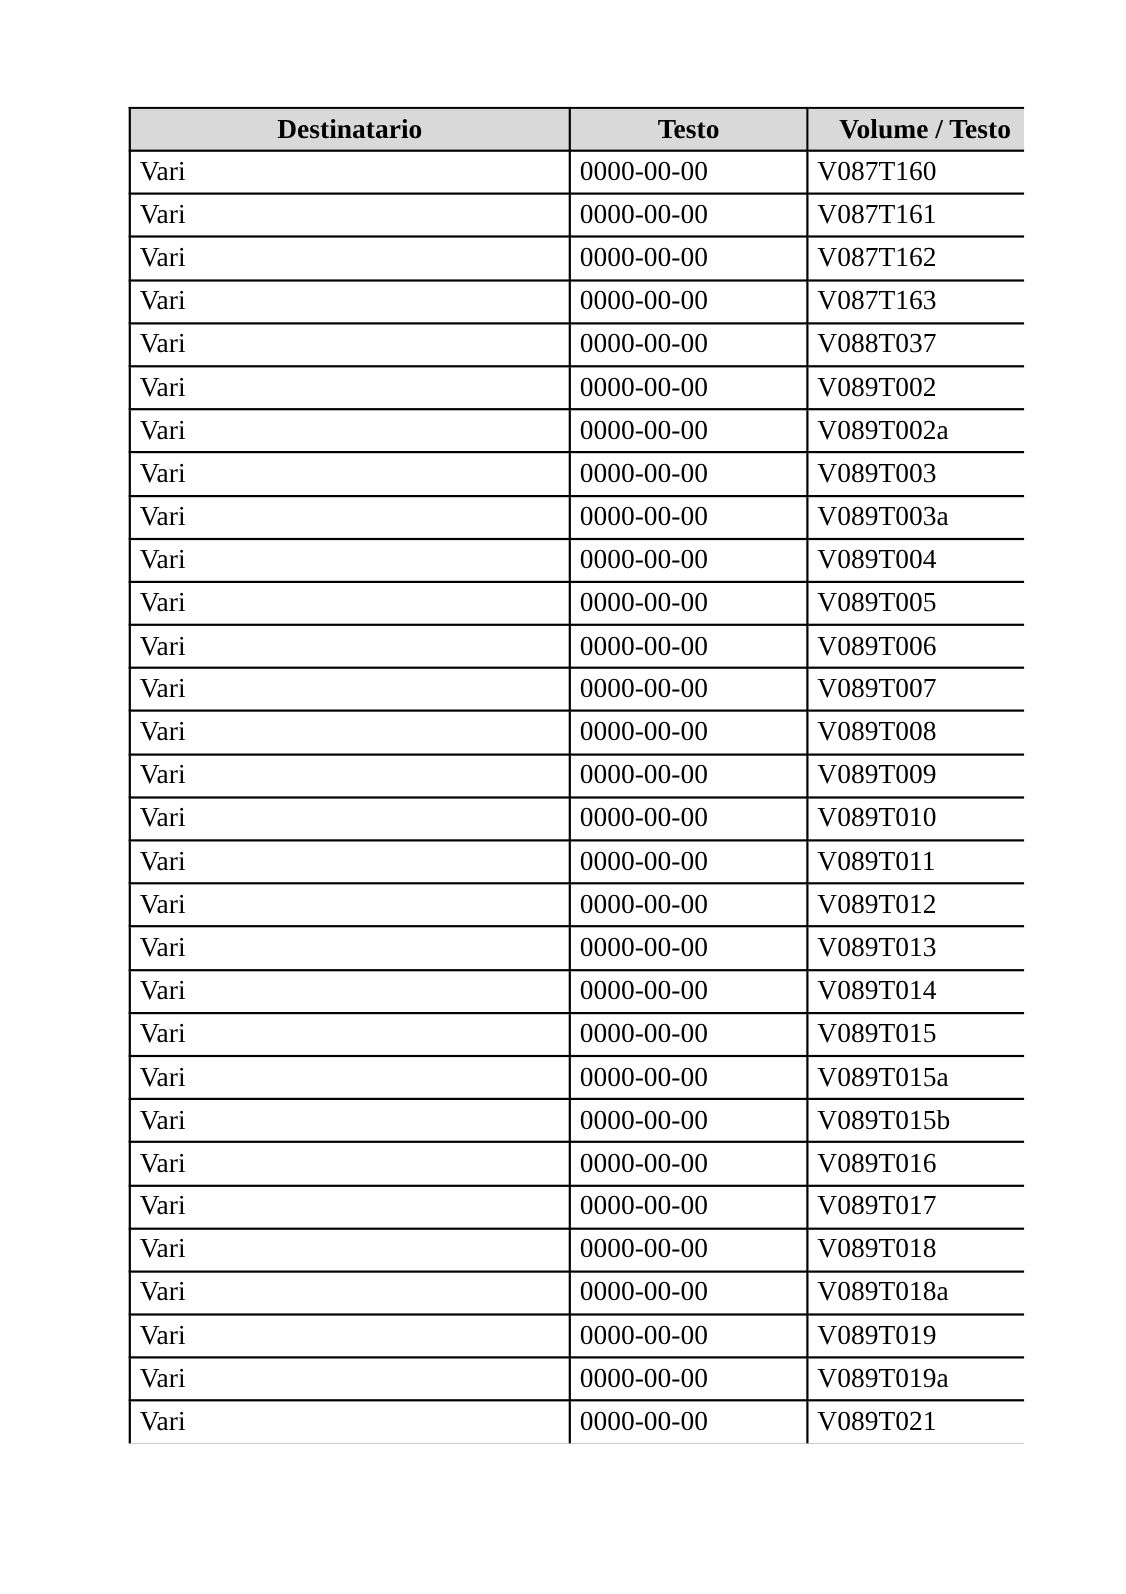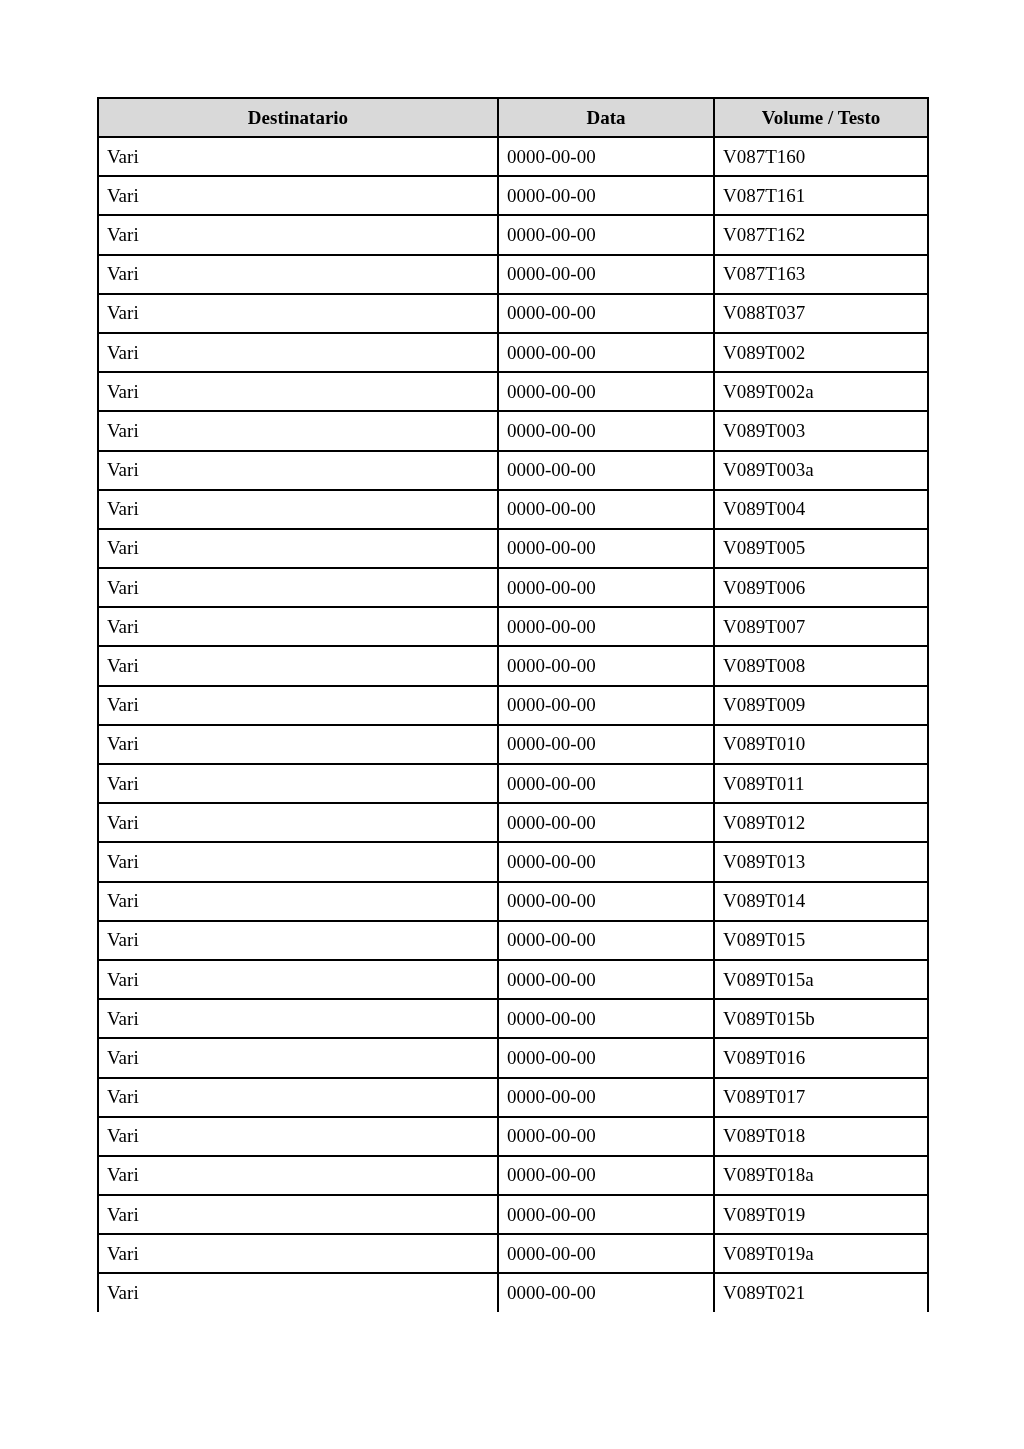--- a/index.html
+++ b/index.html
@@ -20,21 +20,22 @@
     left: 97px;
     top: 97px;
     width: 834px;
     height: 1215px;      
     overflow: hidden;
   }
   table.doc-table {
     border-collapse: collapse;
     table-layout: fixed;
     width: 830px;
-    font-size: 19px;
+    font-size: 25px;
+    margin-left: 20px;
   }
   table.doc-table th,
   table.doc-table td {
     border: 2px solid #000000;
     overflow: hidden;
     white-space: nowrap;
   }
   table.doc-table th {
     background: #d9d9d9;
     font-weight: bold;
@@ -57,21 +58,21 @@
 <div class="table-clip">
   <table class="doc-table">
     <colgroup>
       <col style="width:400px">
       <col style="width:216px">
       <col style="width:214px">
     </colgroup>
     <thead>
       <tr>
         <th>Destinatario</th>
-        <th>Data</th>
+        <th>Testo</th>
         <th>Volume / Testo</th>
       </tr>
     </thead>
     <tbody id="table-body">
         <tr>
           <td>Vari</td>
           <td>0000-00-00</td>
           <td>V087T160</td>
         </tr>
         <tr>

